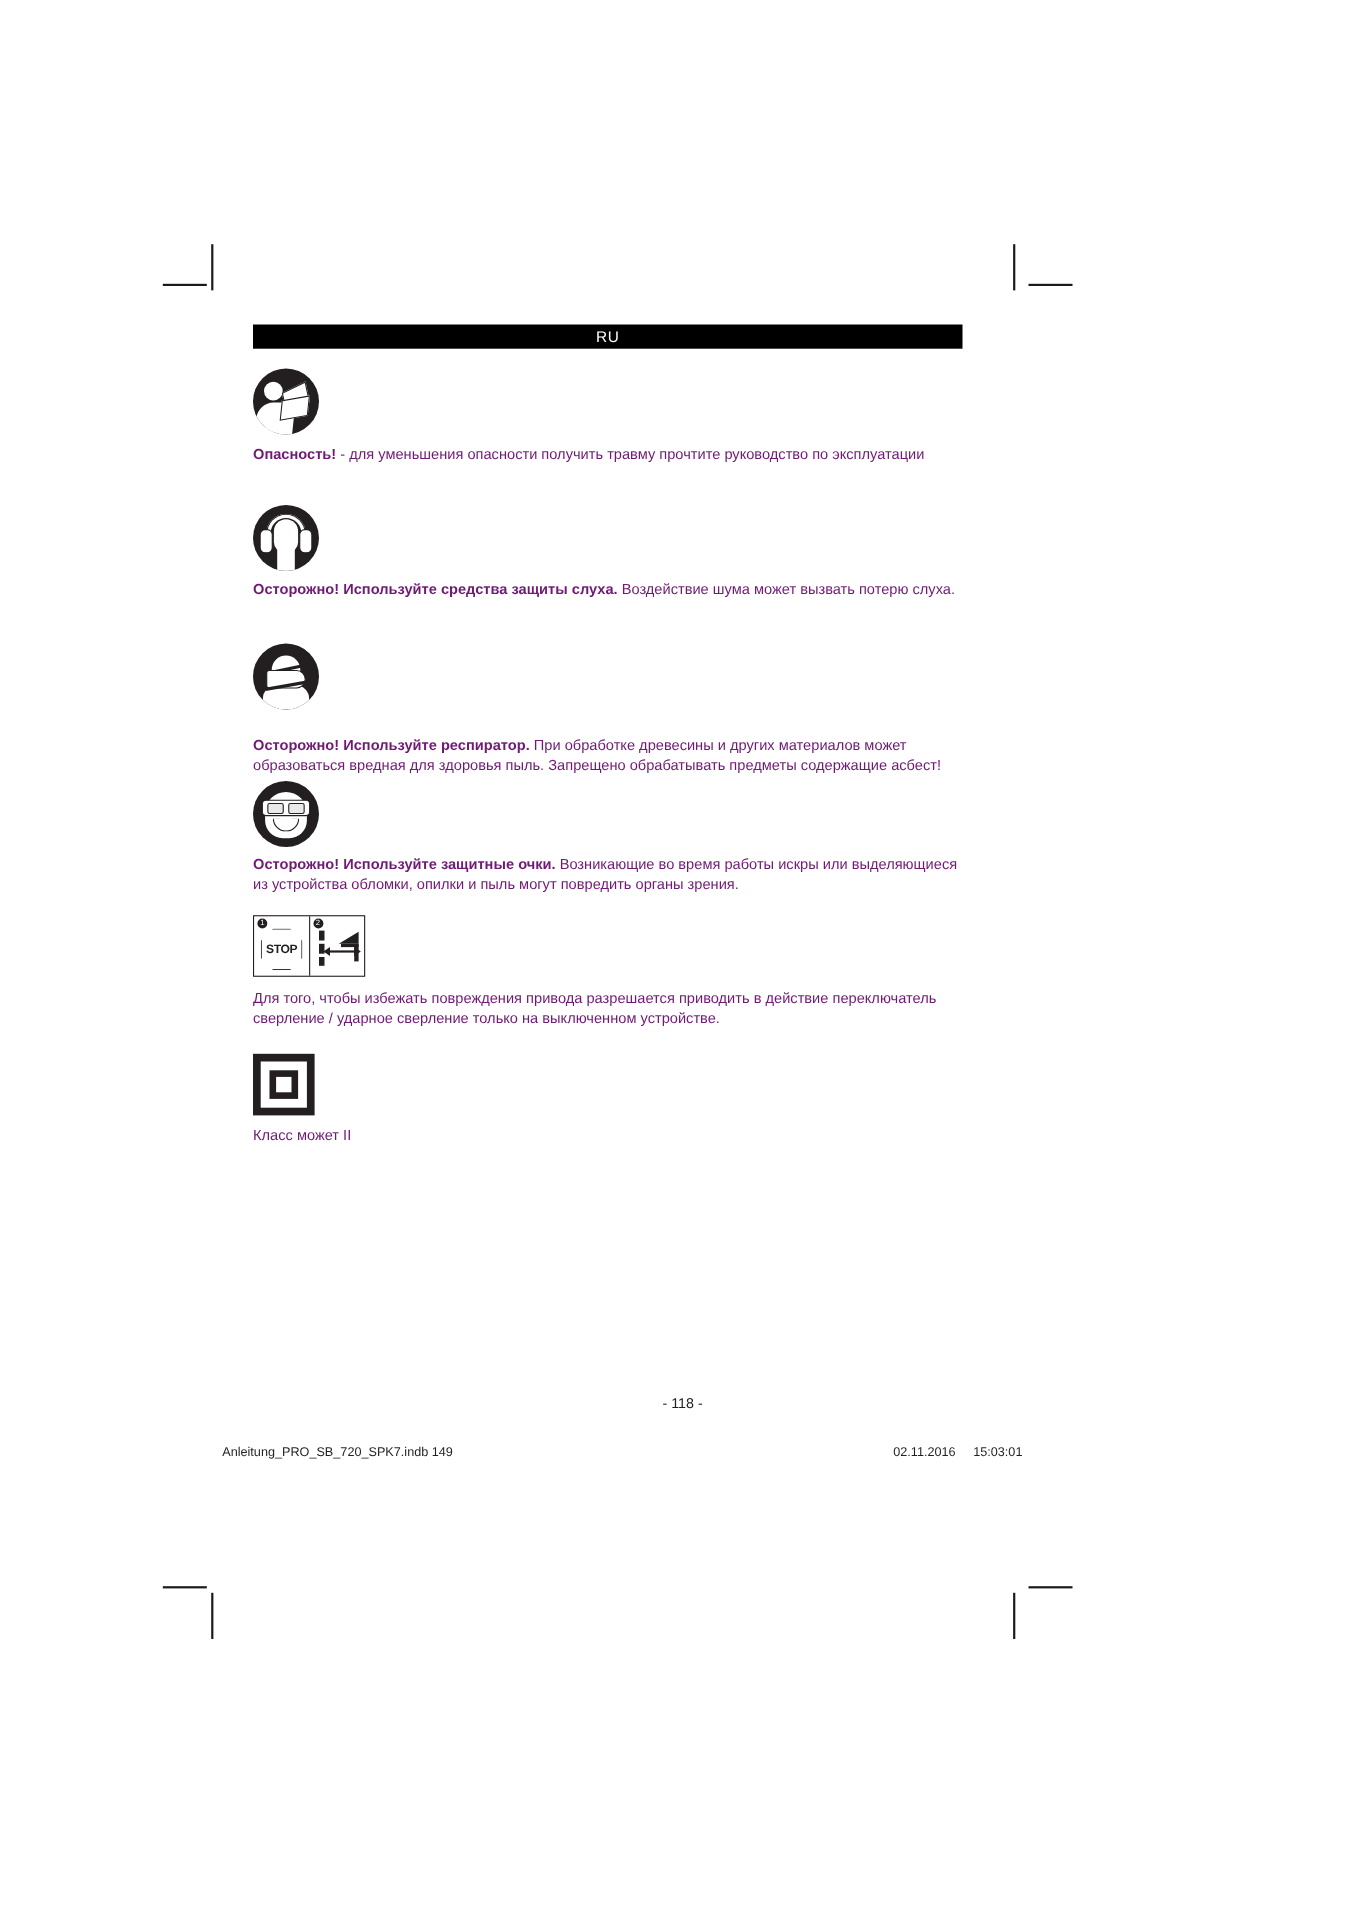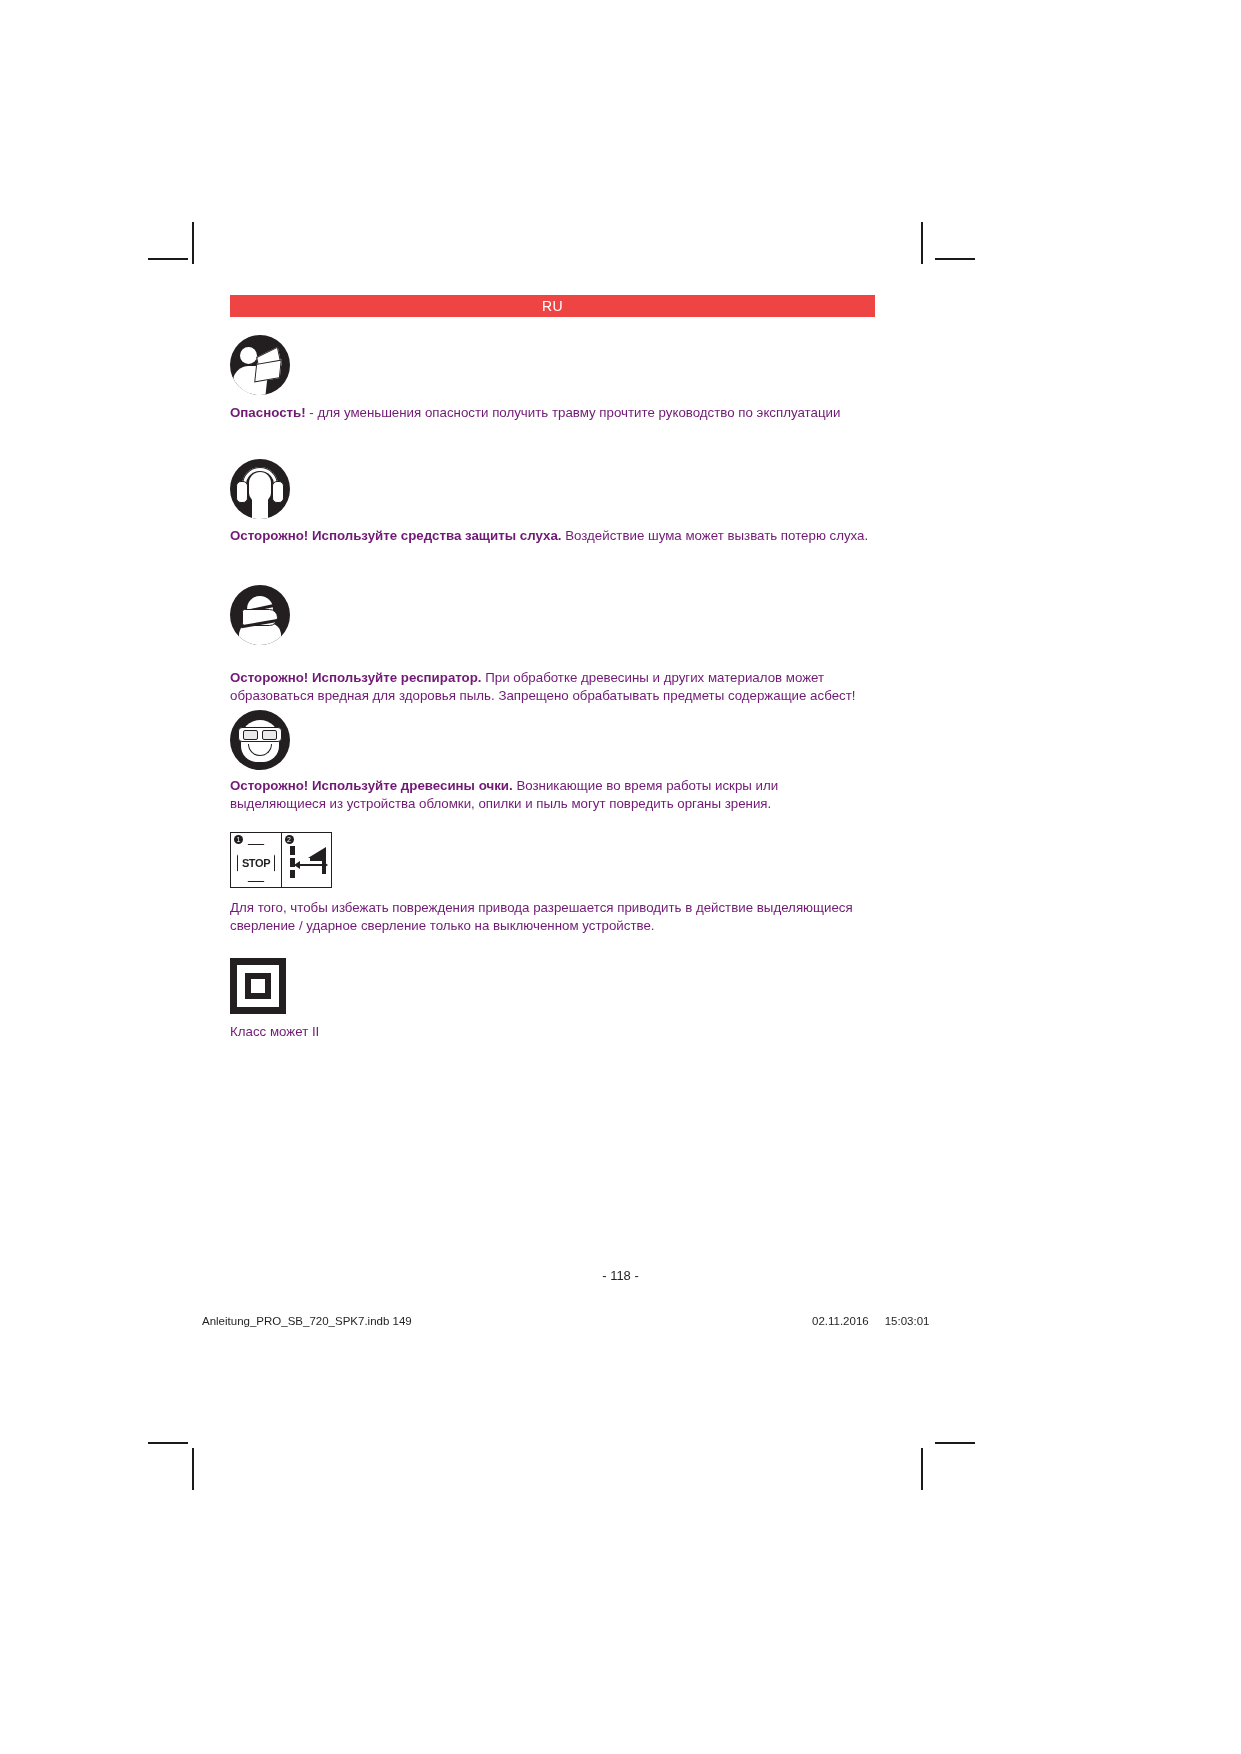--- a/index.html
+++ b/index.html
@@ -30,21 +30,21 @@
   .cm-br-h { left: 935px;  top: 1442px; width: 40px; height: 2px; }
   .cm-br-v { left: 921px;  top: 1448px; width: 2px;  height: 42px; }
 
   
   .lang-bar {
     position: absolute;
     left: 230px;
     top: 295px;
     width: 645px;
     height: 22px;
-    background: #ef4444;
+    background: #000000;
     color: #ffffff;
     font-size: 14px;
     line-height: 22px;
     text-align: center;
     letter-spacing: 0.5px;
   }
 
   
   .block { position: absolute; left: 230px; width: 645px; }
 
@@ -415,41 +415,41 @@
 <div class="block" style="top:710px;">
   <div class="pict-round">
     <div class="gg-head"></div>
     <div class="gg-mouth"></div>
     <div class="gg-frame"></div>
     <div class="gg-lens l"></div>
     <div class="gg-lens r"></div>
   </div>
 </div>
 <div class="block para" style="top:777px;">
-  <b>Осторожно! Используйте древесины очки.</b><span> Возникающие во время работы искры или выделяющиеся из устройства обломки, опилки и пыль могут повредить органы зрения.</span>
+  <b>Осторожно! Используйте защитные очки.</b><span> Возникающие во время работы искры или выделяющиеся из устройства обломки, опилки и пыль могут повредить органы зрения.</span>
 </div>
 
 <div class="block" style="top:832px;">
   <div class="stop-box">
     <div class="stop-cell">
       <div class="cell-num">1</div>
       <div class="octagon"></div>
       <div class="octagon-inner">STOP</div>
     </div>
     <div class="stop-cell">
       <div class="cell-num">2</div>
       <div class="drillbit"></div>
       <div class="arrow-h"></div>
       <div class="hammer"></div>
       <div class="hammer-stem"></div>
       <div class="hammer-bar"></div>
     </div>
   </div>
 </div>
-<div class="block para" style="top:899px;">Для того, чтобы избежать повреждения привода разрешается приводить в действие выделяющиеся сверление / ударное сверление только на выключенном устройстве.</div>
+<div class="block para" style="top:899px;">Для того, чтобы избежать повреждения привода разрешается приводить в действие переключатель сверление / ударное сверление только на выключенном устройстве.</div>
 
 <div class="block" style="top:958px;">
   <div class="class2">
     <div class="class2-inner"></div>
   </div>
 </div>
 <div class="block para" style="top:1023px;">Класс может II</div>
 
 <div class="page-number">- 118 -</div>
 <div class="footer-line footer-file">Anleitung_PRO_SB_720_SPK7.indb   149</div>

